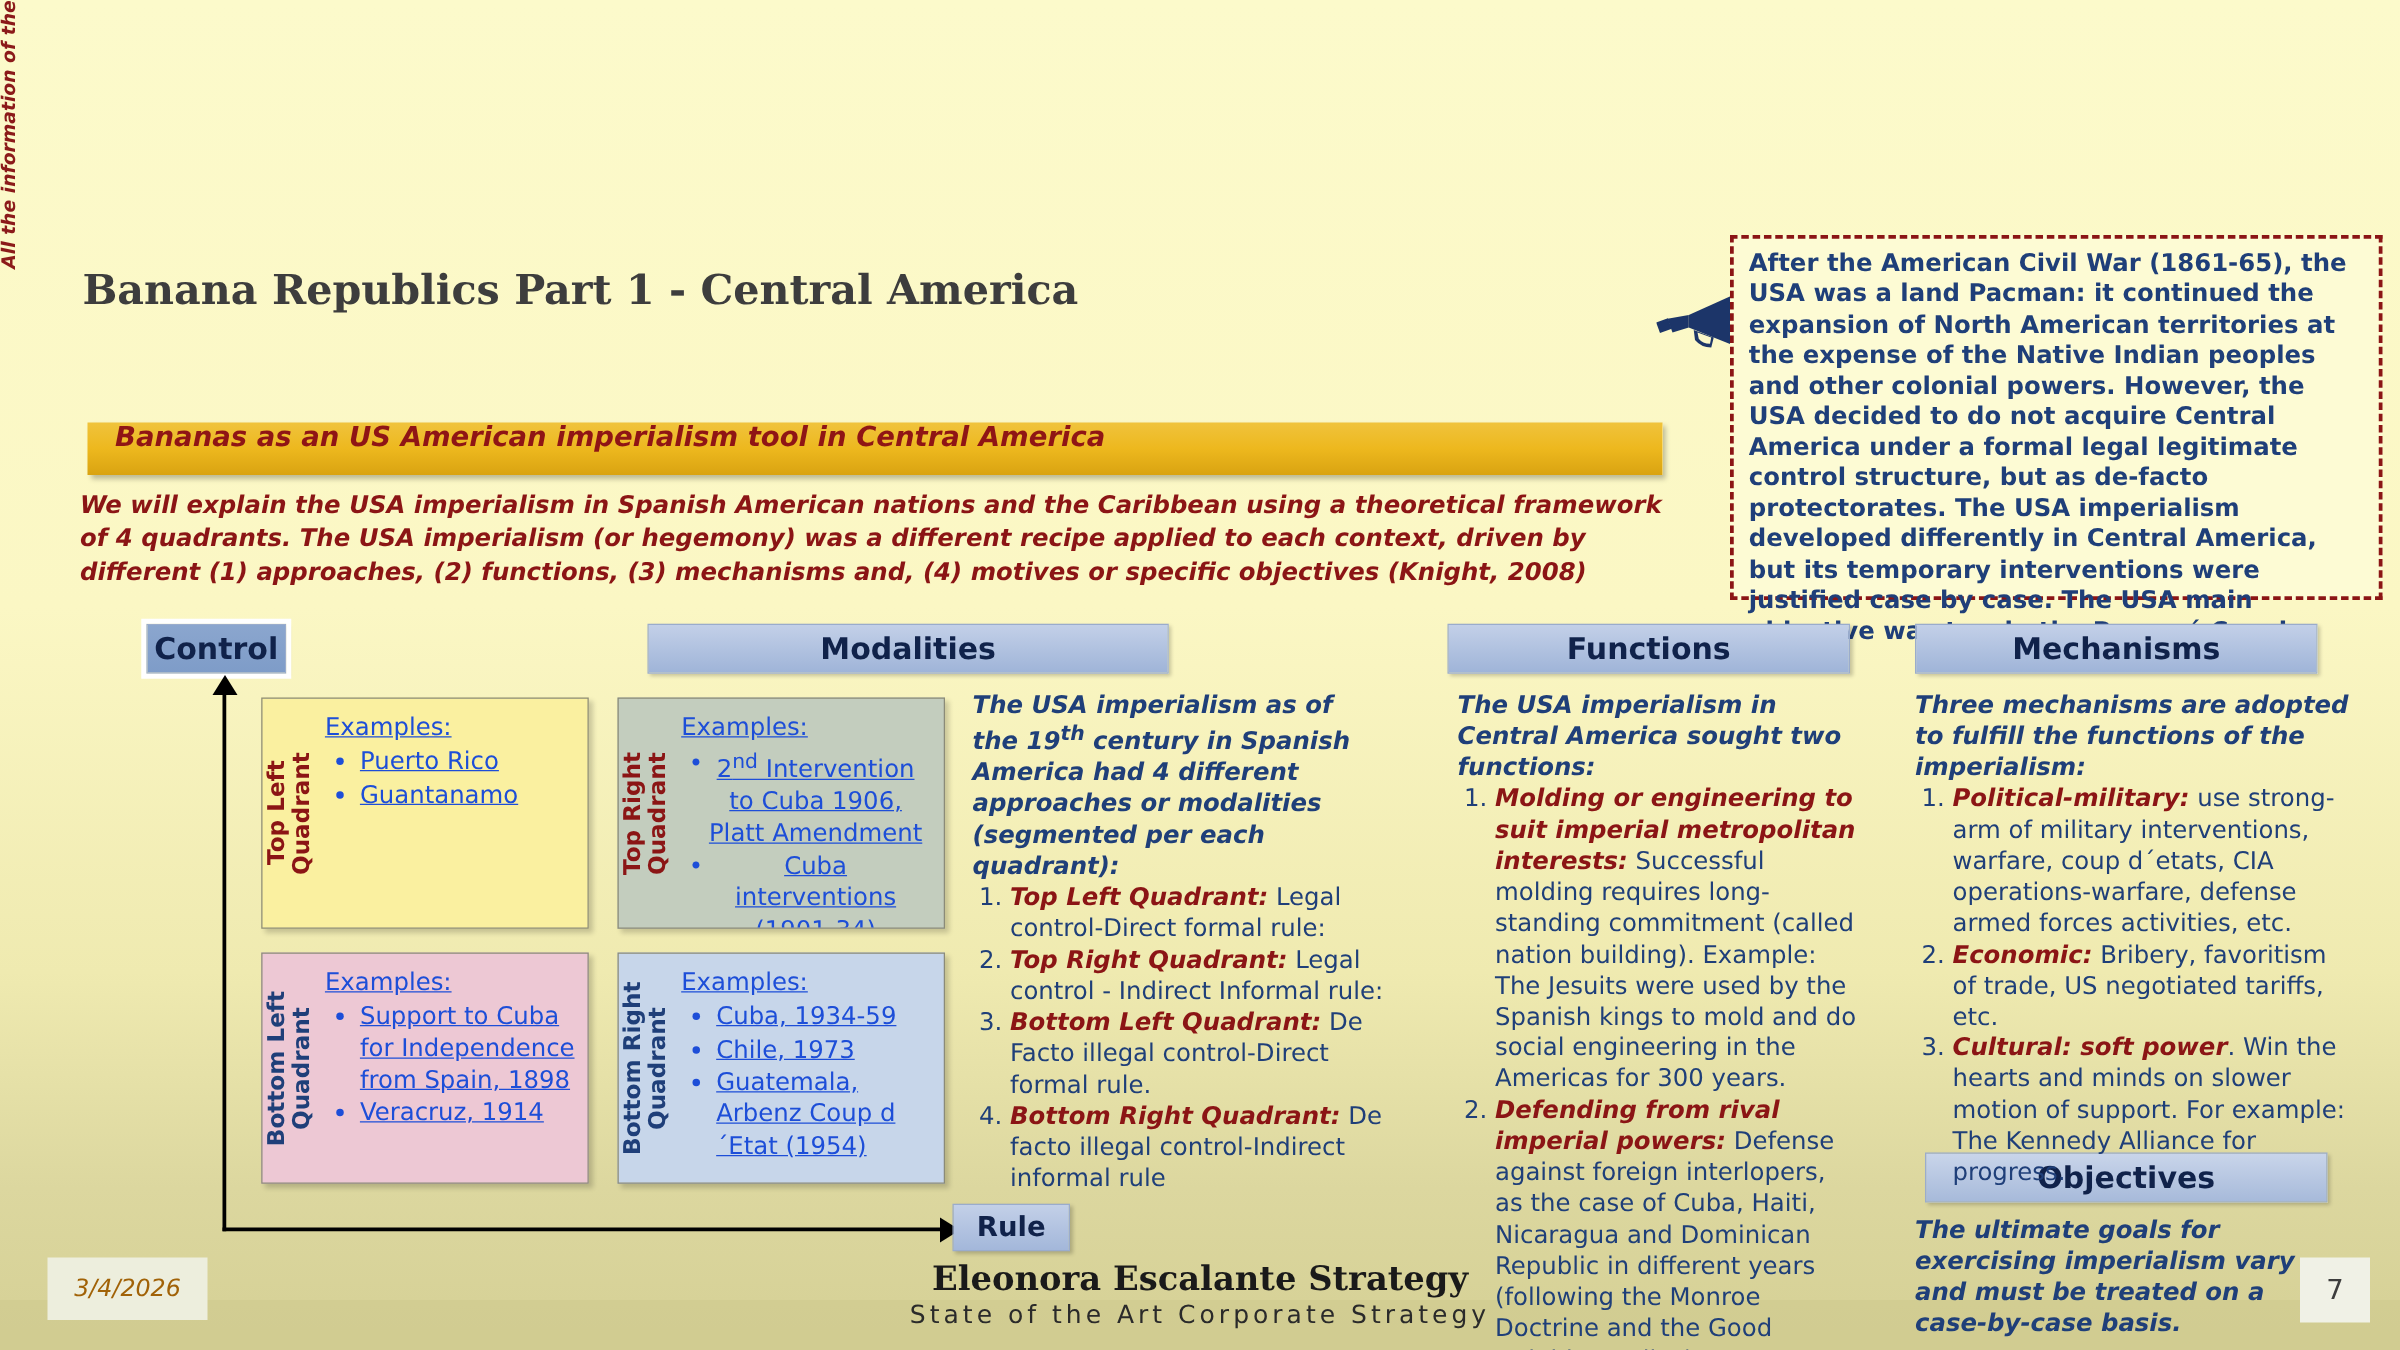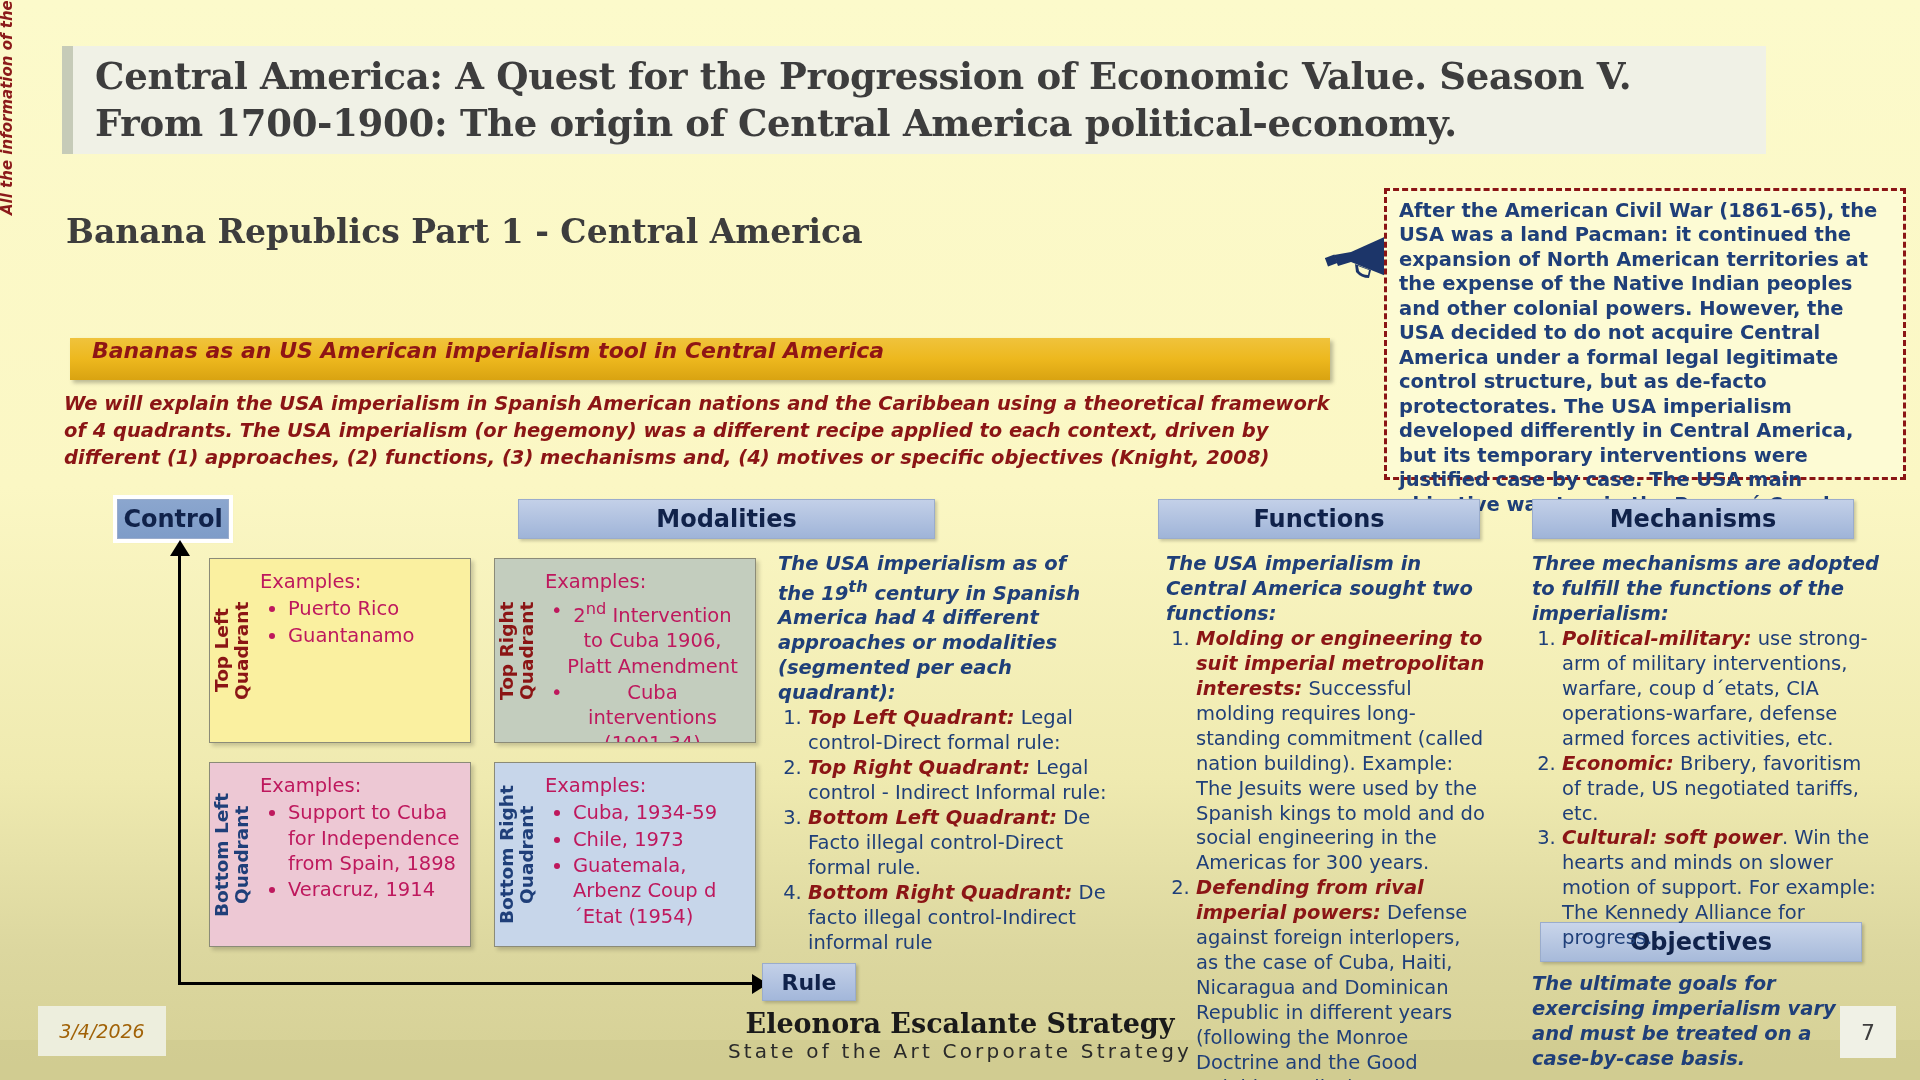--- a/index.html
+++ b/index.html
@@ -134,21 +134,21 @@
     box-sizing:border-box;border:1px solid #8b8b78;
     box-shadow:3px 3px 4px rgba(0,0,0,.18);
     display:flex;overflow:hidden;
   }
   .qlabel{
     writing-mode:vertical-rl;transform:rotate(180deg);
     font-weight:bold;font-size:18.5px;line-height:1.08;
     text-align:center;padding:6px 2px 6px 6px;white-space:pre-line;
     display:flex;align-items:flex-end;justify-content:center;
   }
-  .qbody{flex:1;padding:10px 8px 6px 2px;font-size:19.5px;color:#be185d;line-height:1.3;}
+  .qbody{flex:1;padding:10px 8px 6px 2px;font-size:19.5px;color:#1d4ed8;line-height:1.3;text-decoration:underline;}
   .qbody .ex{margin-bottom:2px;}
   .qbody ul{margin:0;padding-left:28px;}
   .qbody ul li{margin-bottom:1px;}
   .qbody .tight{margin:4px;padding-left:13px;list-style:none;text-align:center;}
   .qbody .tight li{position:relative;margin-bottom:1px;}
   .qbody .tight li:before{content:"•";position:absolute;left:-11px;}
 
   #q-tl{left:209px;top:558px;width:262px;height:185px;background:#faf0a0;}
   #q-tl .qlabel{color:#8b1515;}
   #q-tr{left:494px;top:558px;width:262px;height:185px;background:#c3cdbe;}
@@ -193,26 +193,20 @@
 </style>
 </head>
 <body>
 
 <div id="slide">
 
   <div class="abs" id="footer"></div>
 
   <div class="abs" id="sidenote">All the information of these slides is supported and inferred from the bibliography page 18-19</div>
 
-  <div class="abs" id="titlebox">
-    <div id="titletext">
-      <div>Central America:  A Quest for the Progression of Economic Value. Season V.</div>
-      <div>From 1700-1900: The origin of Central America political-economy.</div>
-    </div>
-  </div>
 
   <div class="abs" id="section-heading">Banana Republics Part 1 - Central America</div>
 
 
   <div class="abs" id="goldbar">
     <span>Bananas as an US American imperialism tool in Central America</span>
   </div>
 
   <div class="abs" id="intro">We will explain the USA imperialism in Spanish American nations and the Caribbean using a theoretical framework of 4 quadrants. The USA imperialism (or hegemony) was a different recipe applied to each context, driven by different (1) approaches, (2) functions, (3) mechanisms and, (4) motives or specific objectives (Knight, 2008)</div>
 

